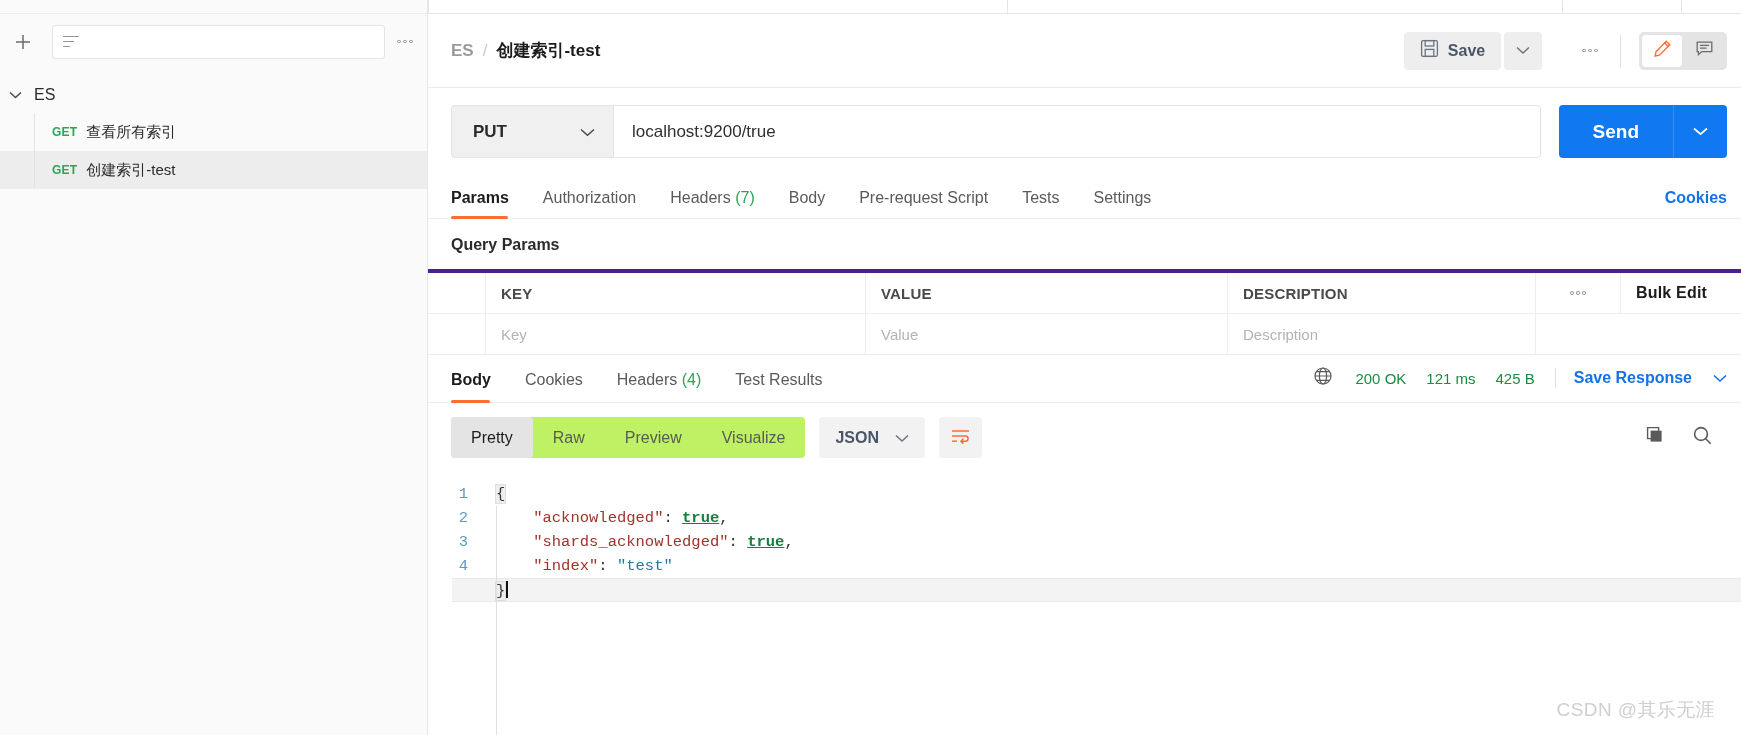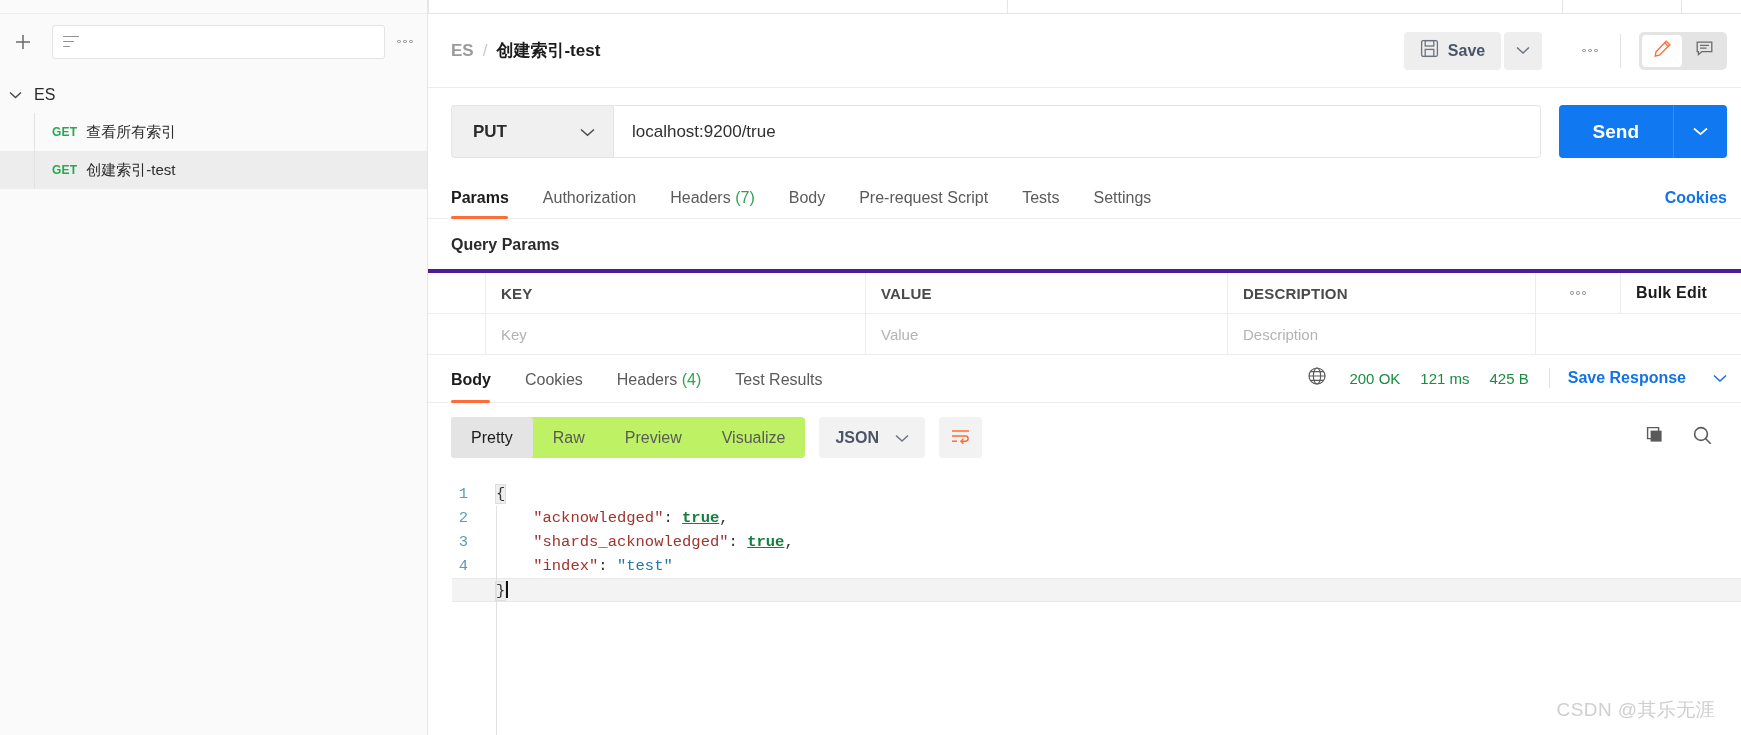--- a/index.html
+++ b/index.html
@@ -165,21 +165,21 @@
 
   
   .resp-tabs {
     display:flex; align-items:flex-end; height: 48px; padding: 0 14px 0 23px;
     border-bottom:1px solid #ededed;
   }
   .resp-right { margin-left:auto; display:flex; align-items:center; gap:0; padding-bottom:12px;text-align:right;}
   .globe { margin-right: 22px; }
   .stat { font-size:15px; color:#1a8d3f; margin-right: 20px; }
   .respsep { width:1px; height:20px; background:#e2e2e2; margin-right:18px;}
-  .save-resp { color:#1272e8; font-size:16px; font-weight:700; cursor:pointer; display:flex; align-items:center; gap:27px;}
+  .save-resp { color:#1272e8; font-size:16px; font-weight:700; cursor:pointer; display:flex; align-items:center; gap:21px;}
 
   .viewbar { display:flex; align-items:center; padding: 14px 14px 14px 23px; gap:14px;}
   .segs { display:flex; background:#bef264; border-radius:4px; height:41px; }
   .seg {
     display:flex; align-items:center; padding: 0 20px; font-size:16px; color:#5a5a5a;
     cursor:pointer; border-radius:4px;
   }
   .seg.on { background:#e4e4e4; color:#1c1c1c; }
   .jsonsel {
     display:flex; align-items:center; gap:16px; height:41px; padding: 0 16px;

